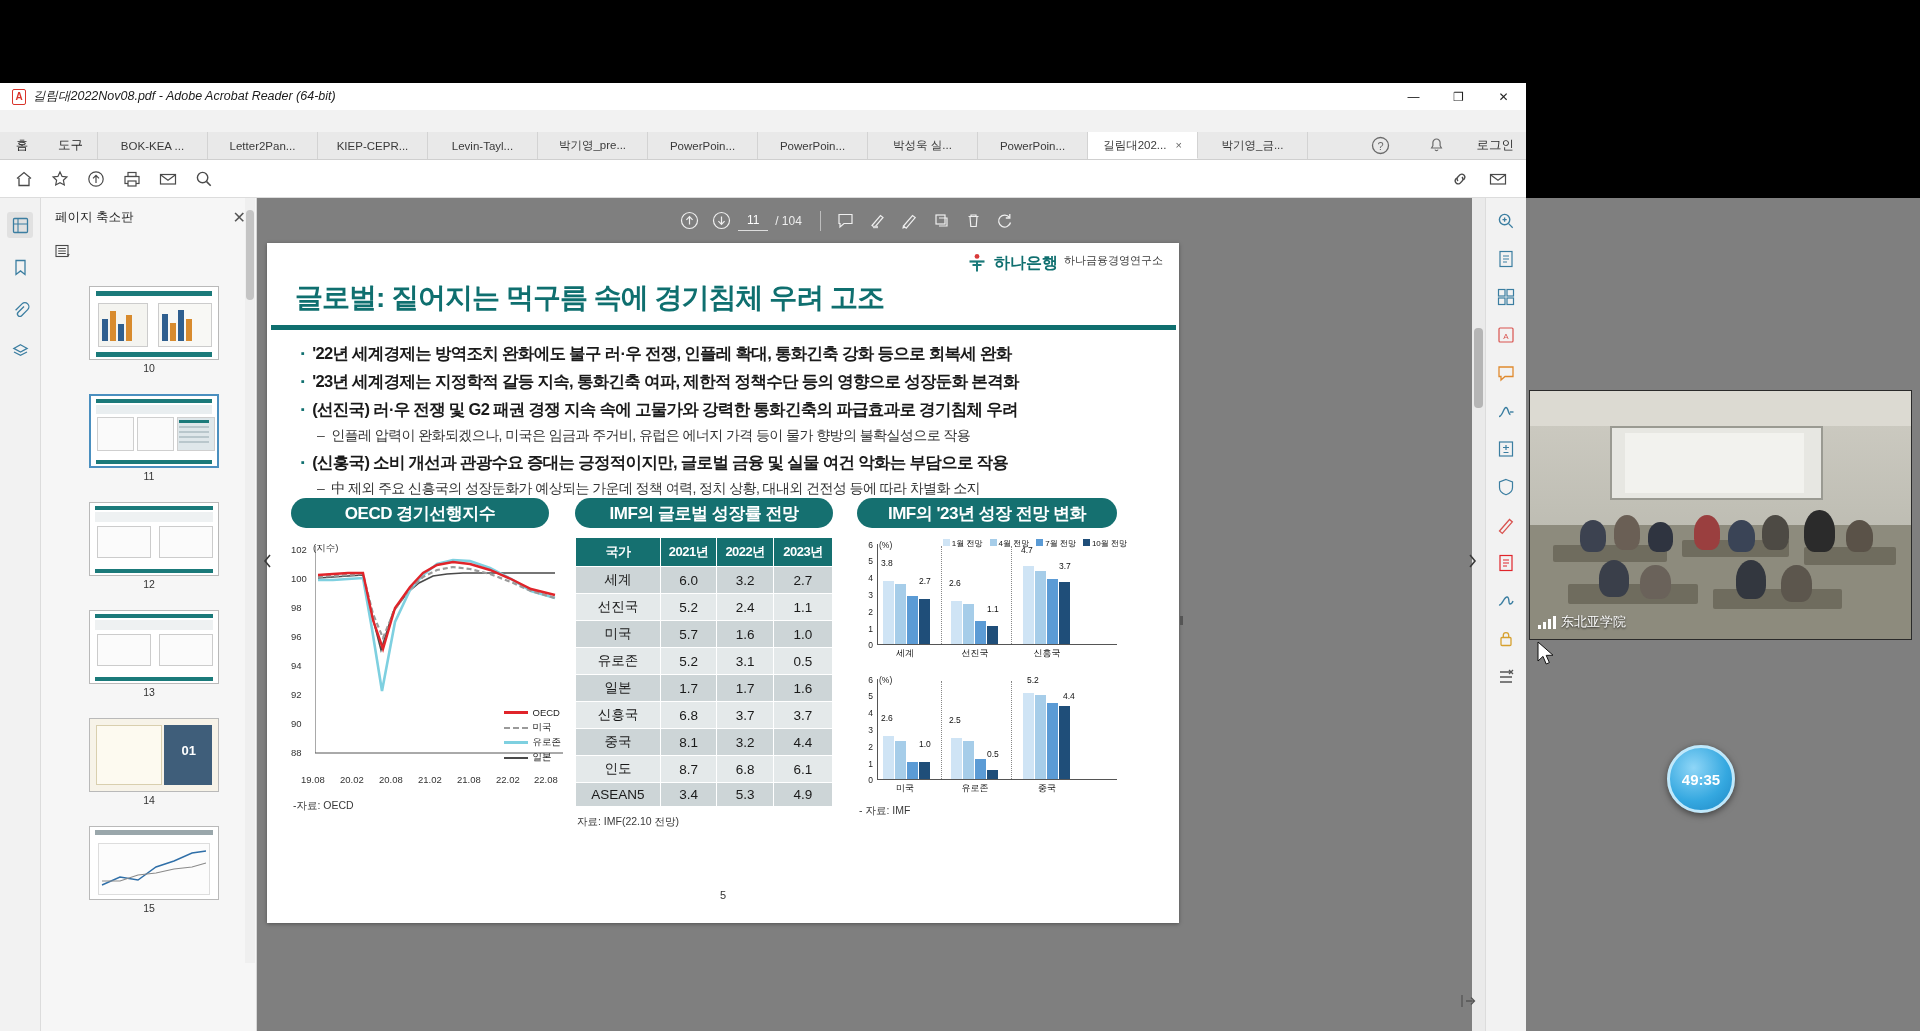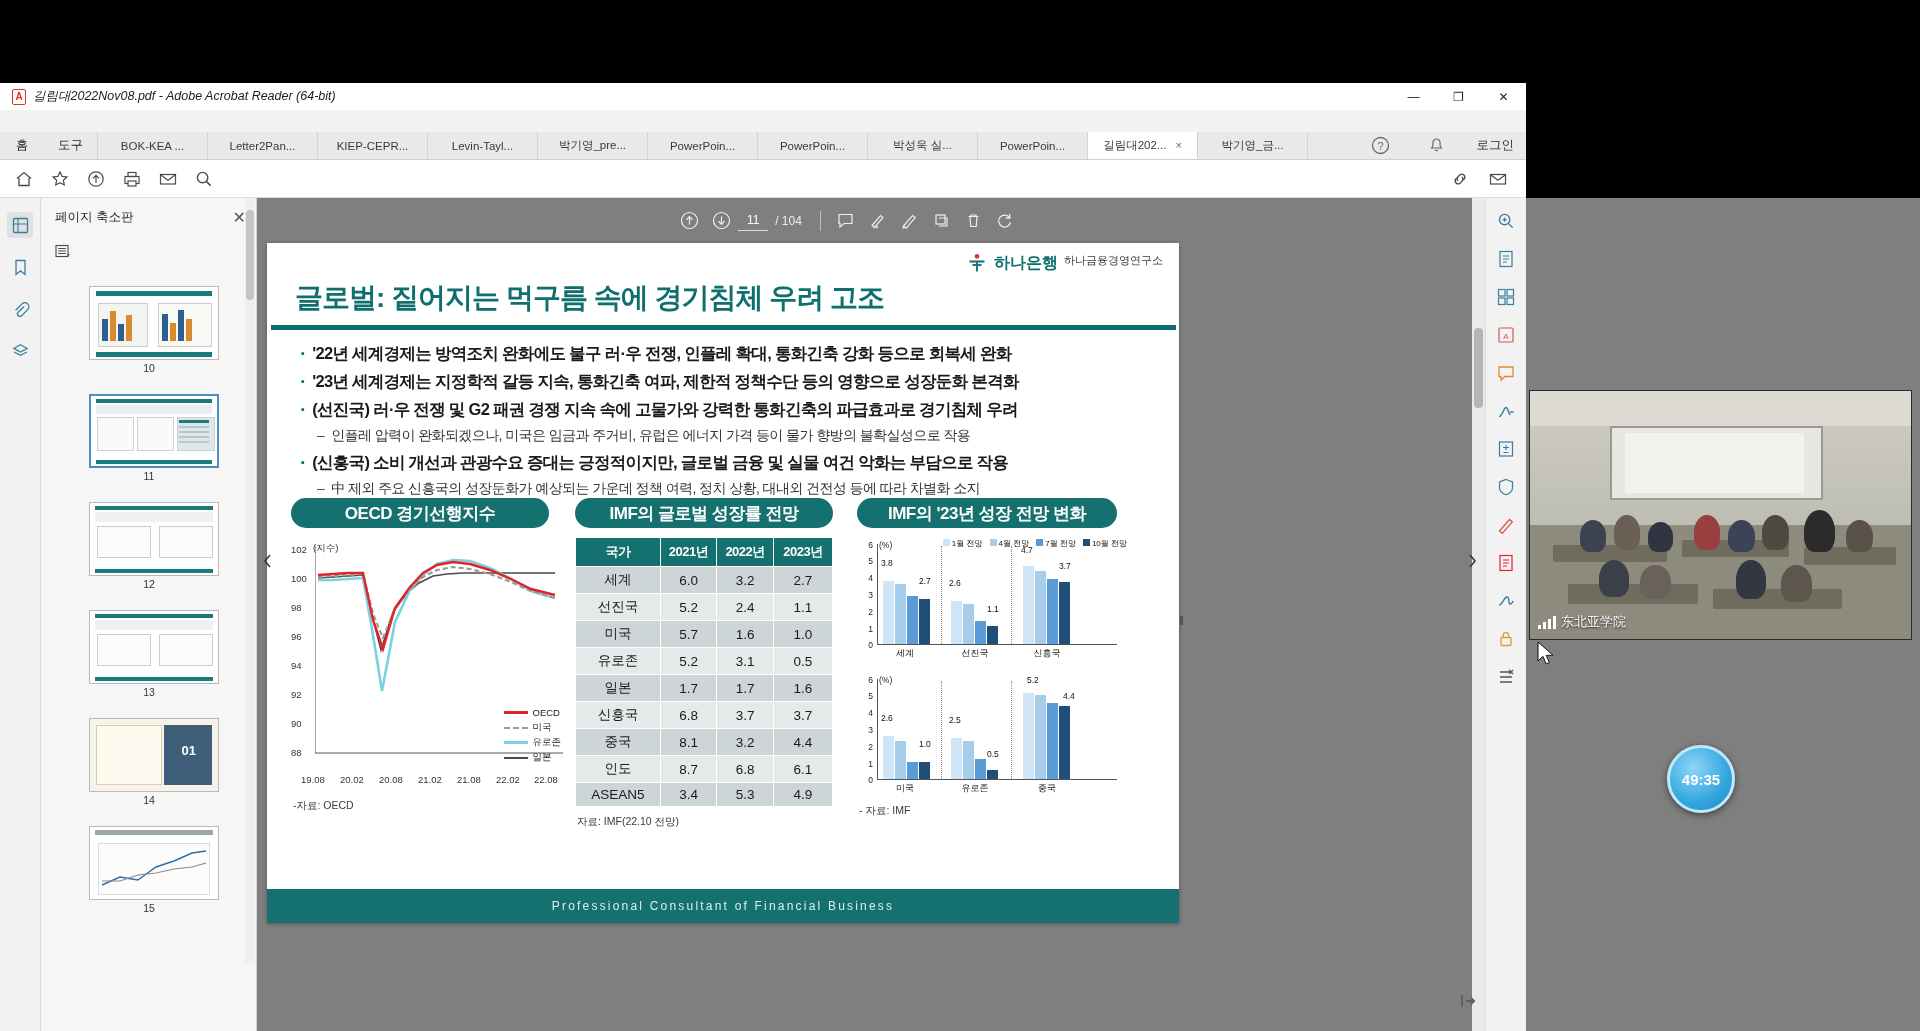--- a/index.html
+++ b/index.html
@@ -844,21 +844,20 @@
               </div>
               <div class="bc-val" style="left:170px;top:2px">5.2</div>
               <div class="bc-val" style="left:206px;top:18px">4.4</div>
               <div class="bc-lbl" style="left:162px;width:56px">중국</div>
             </div>
 
             <div class="src" style="margin-top:6px;margin-left:2px">- 자료: IMF</div>
           </div>
 
           <div class="slide-num">5</div>
-          <div class="slide-footer">Professional Consultant of Financial Business</div>
         </div>
       </div>
 
       <div class="capture-dot"></div>
     </div>
 
     <div class="docscroll">
       <div class="thumbbar"></div>
     </div>
 

